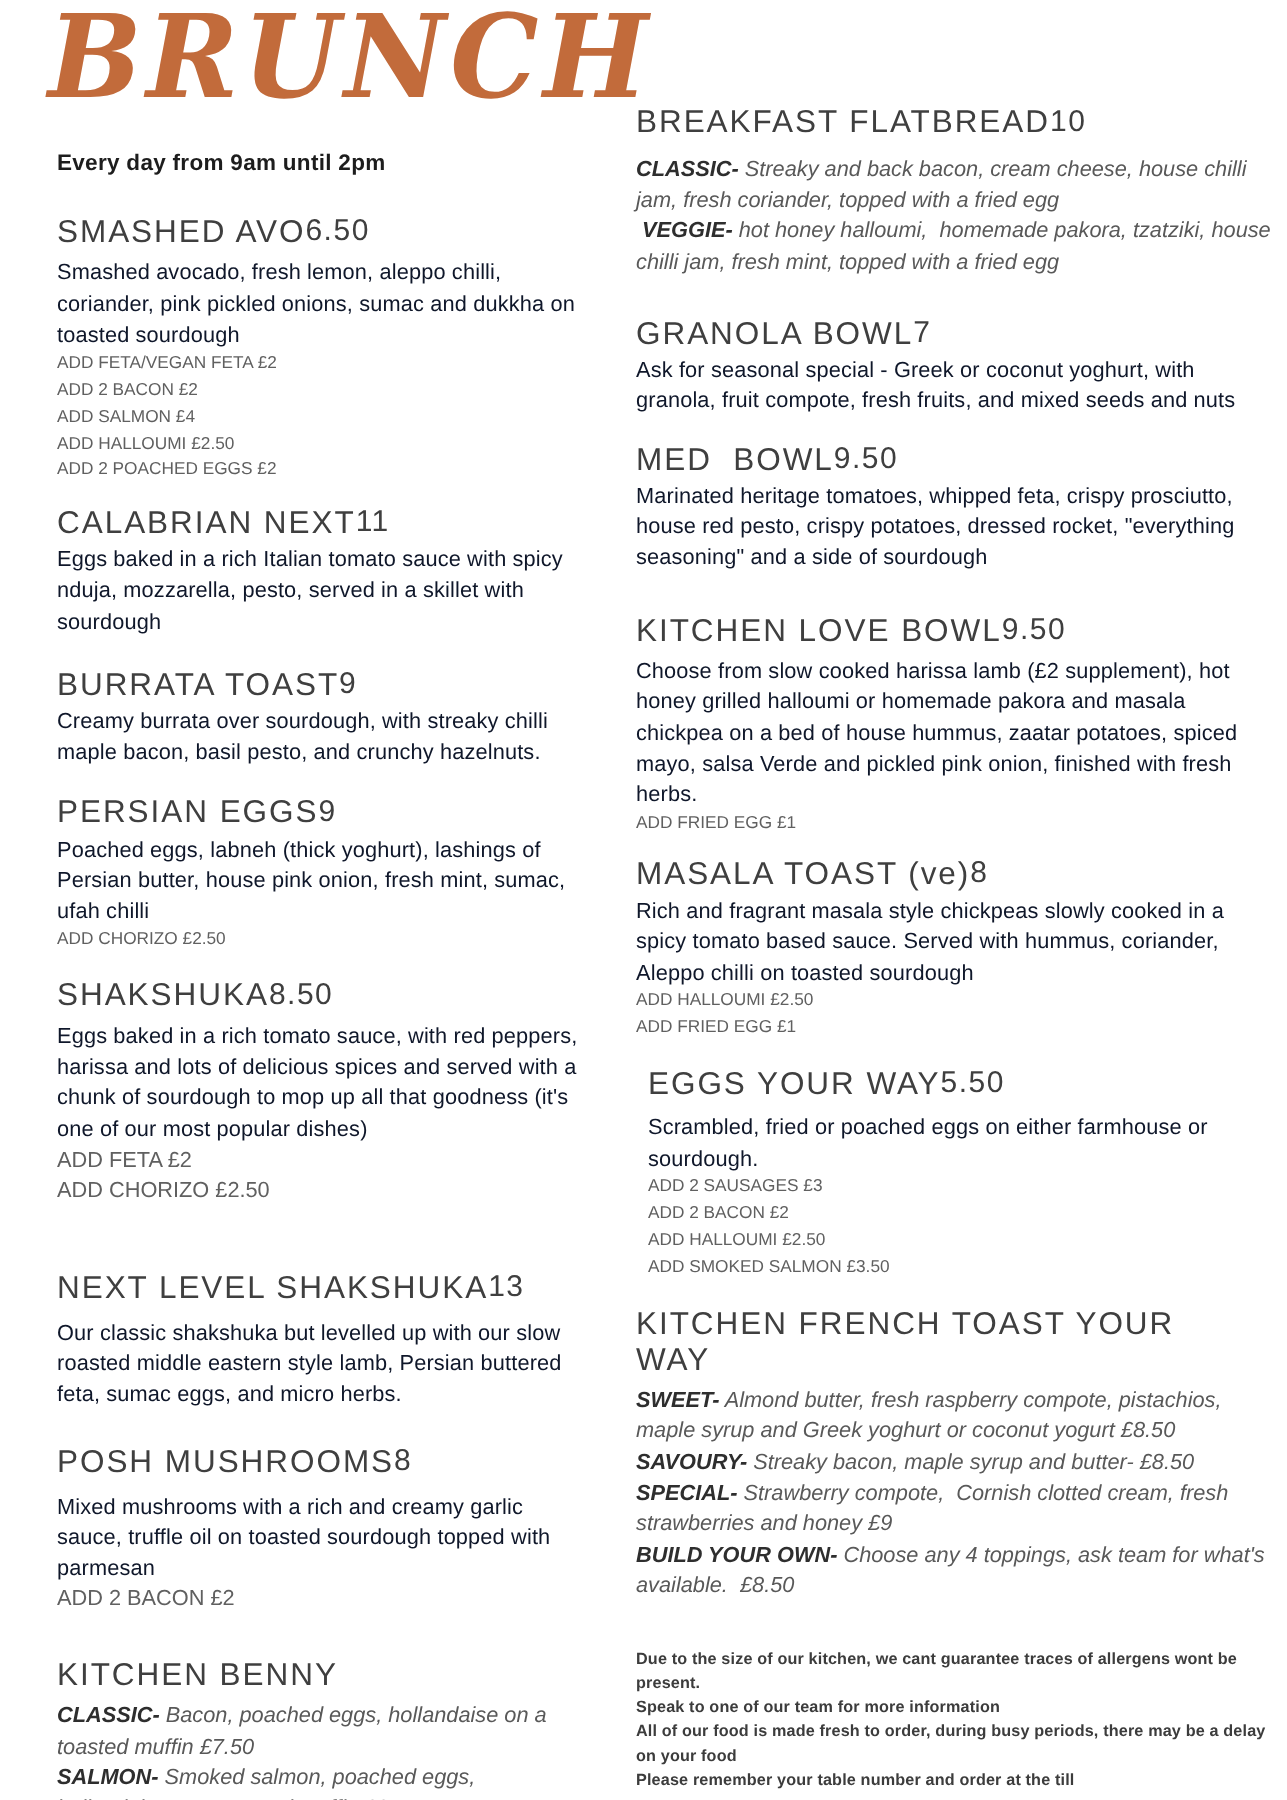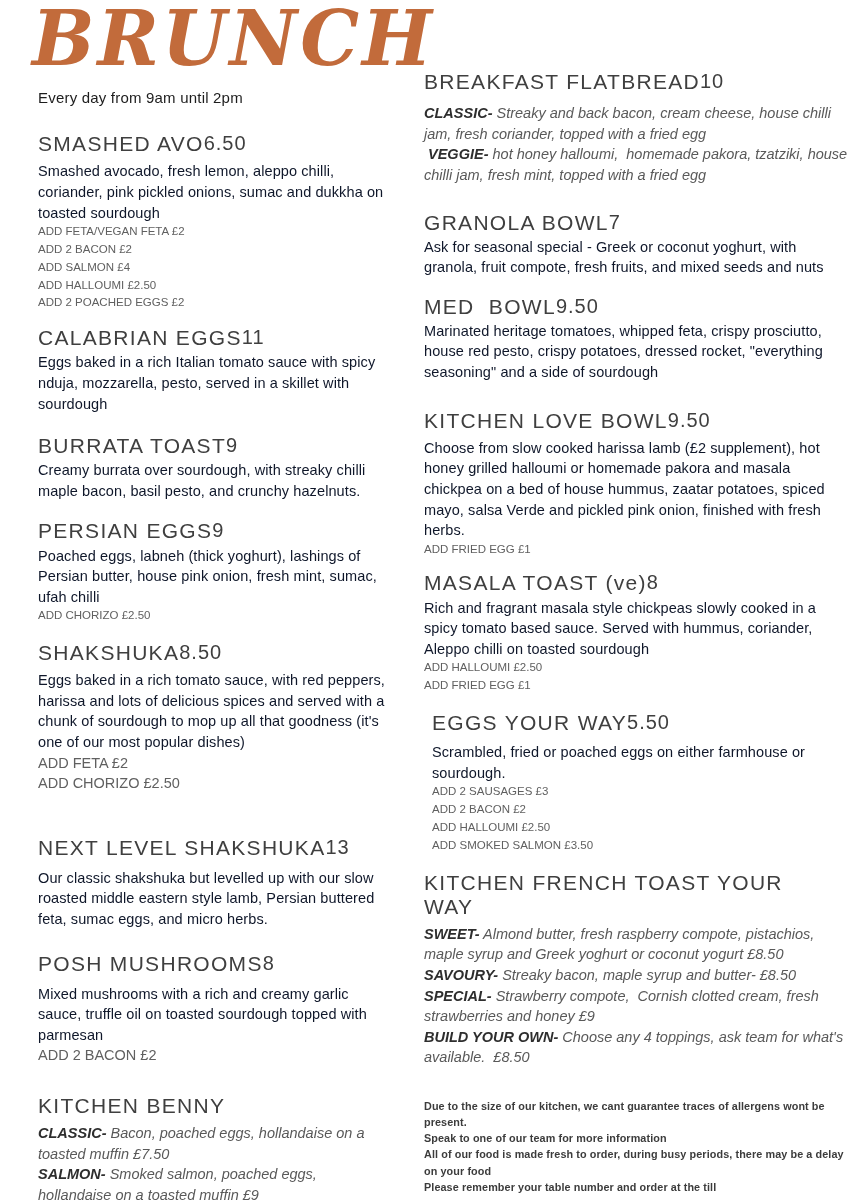--- a/index.html
+++ b/index.html
@@ -13,21 +13,21 @@
 
   .menu-title {
     margin:2px 0 0 -6px;
     font-family:"DejaVu Serif", serif;
     font-style:italic; font-weight:bold;
     font-size:74px; line-height:0.95;
     color:#C26B3B; letter-spacing:3px;
     transform:scaleY(1.04); transform-origin:top left;
   }
   .menu-subtitle {
-    margin-top:17px; font-size:15px; font-weight:normal; color:#1d1d1d;
+    margin-top:28px; font-size:15px; font-weight:bold; color:#1d1d1d;
     letter-spacing:0.2px;
   }
 
   .item { margin:0; }
   .item-head { display:flex; justify-content:flex-start; align-items:flex-start; }
   .col-right .item-head { padding-right:46px; }
   .item-name {
     margin:0; font-size:21px; font-weight:400; color:#3f3f3f;
     letter-spacing:1.3px; white-space:pre-wrap; line-height:1.15;
   }
@@ -65,21 +65,21 @@
       <p class="item-desc">Smashed avocado, fresh lemon, aleppo chilli, coriander, pink pickled onions, sumac and dukkha on toasted sourdough</p>
       <div class="addons small">ADD FETA/VEGAN FETA £2
 ADD 2 BACON £2
 ADD SALMON £4
 ADD HALLOUMI £2.50
 ADD 2 POACHED EGGS £2</div>
     </section>
 
     <section class="item" style="margin-top:14px">
       <div class="item-head">
-        <h2 class="item-name">CALABRIAN EGGS</h2>
+        <h2 class="item-name">CALABRIAN NEXT</h2>
         <span class="item-price">11</span>
       </div>
       <p class="item-desc" style="margin-top:2px">Eggs baked in a rich Italian tomato sauce with spicy nduja, mozzarella, pesto, served in a skillet with sourdough</p>
     </section>
 
     <section class="item" style="margin-top:20px">
       <div class="item-head">
         <h2 class="item-name">BURRATA TOAST</h2>
         <span class="item-price">9</span>
       </div>

